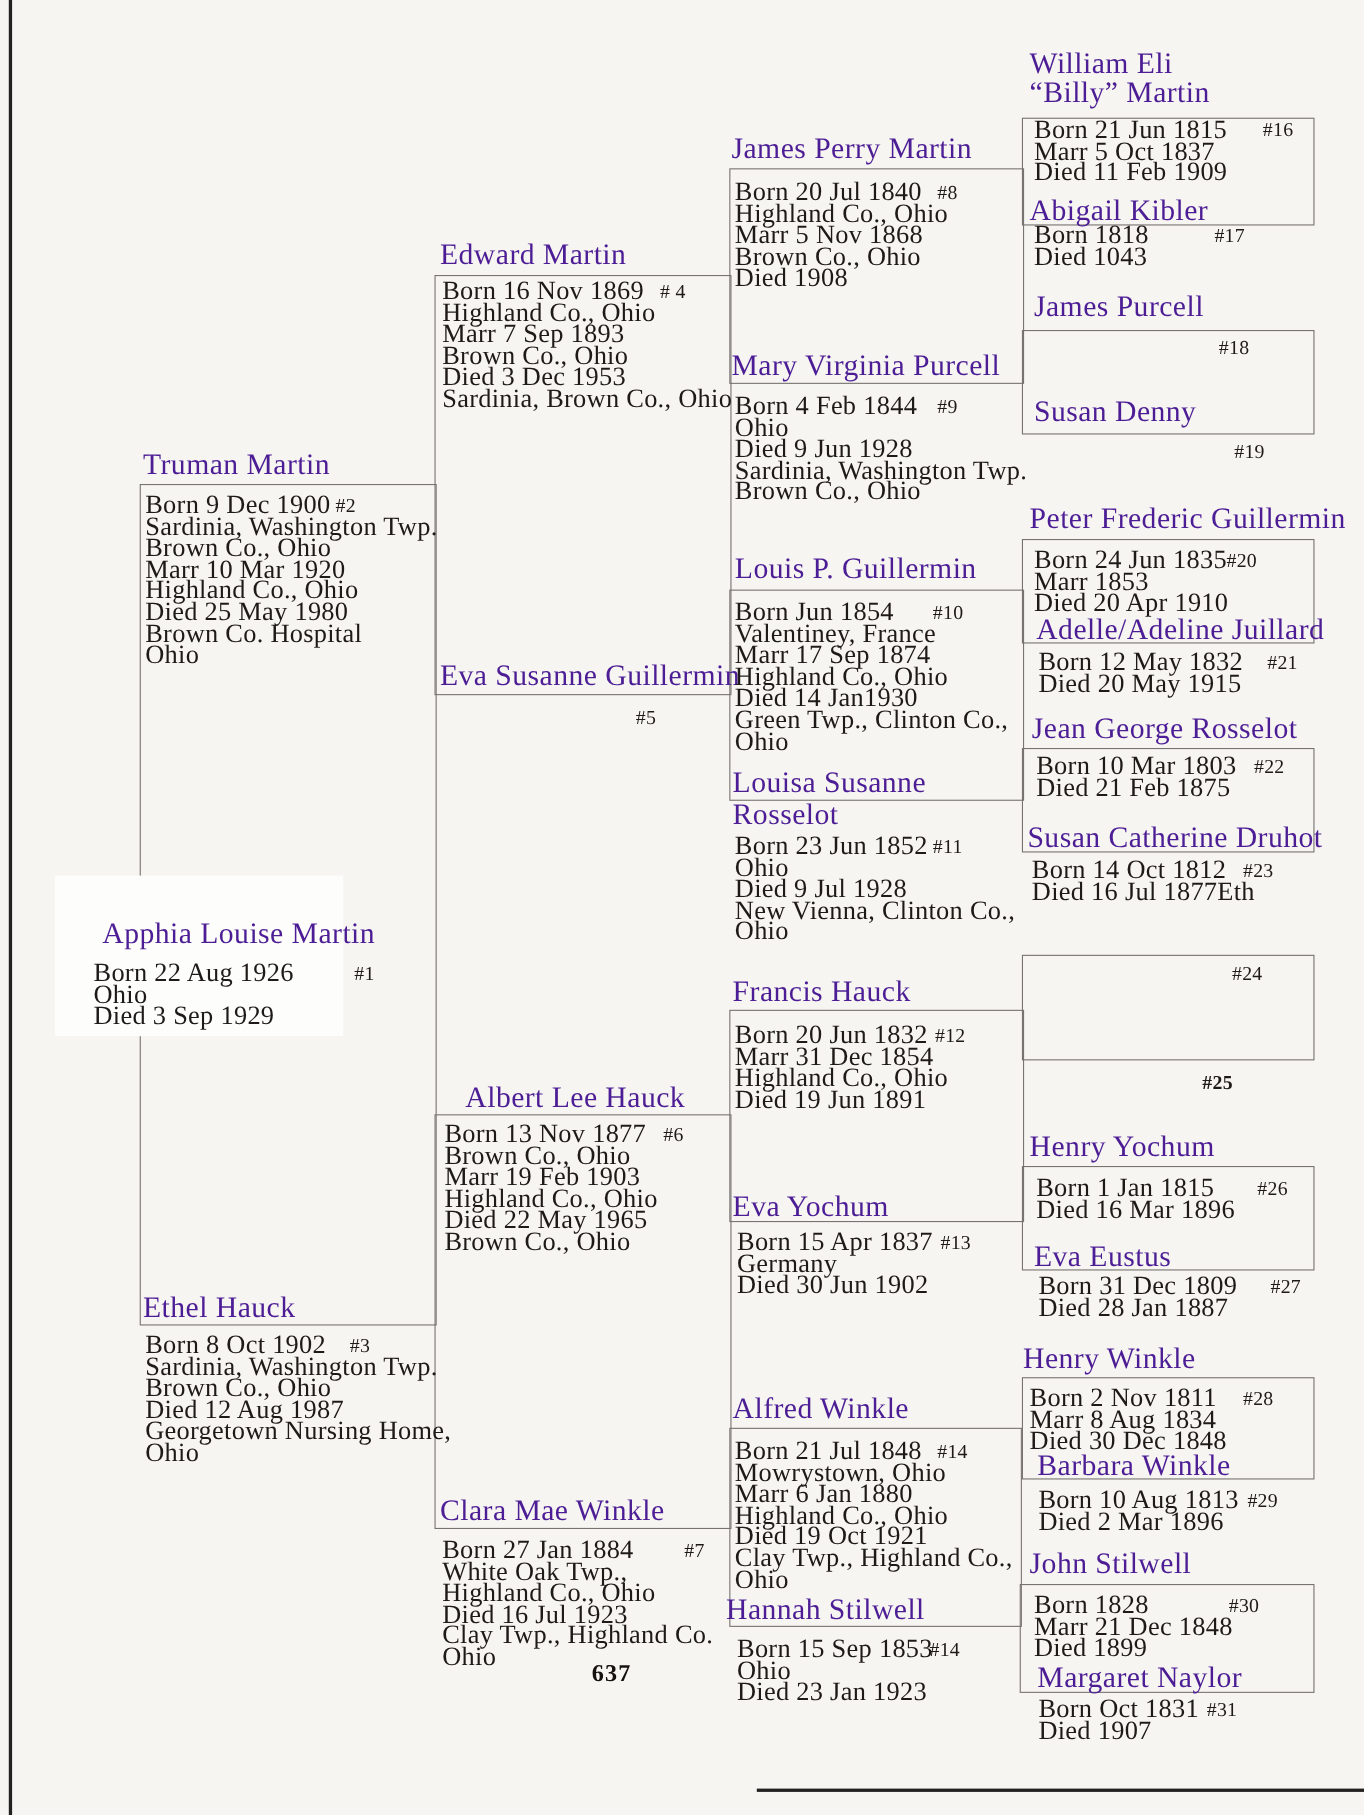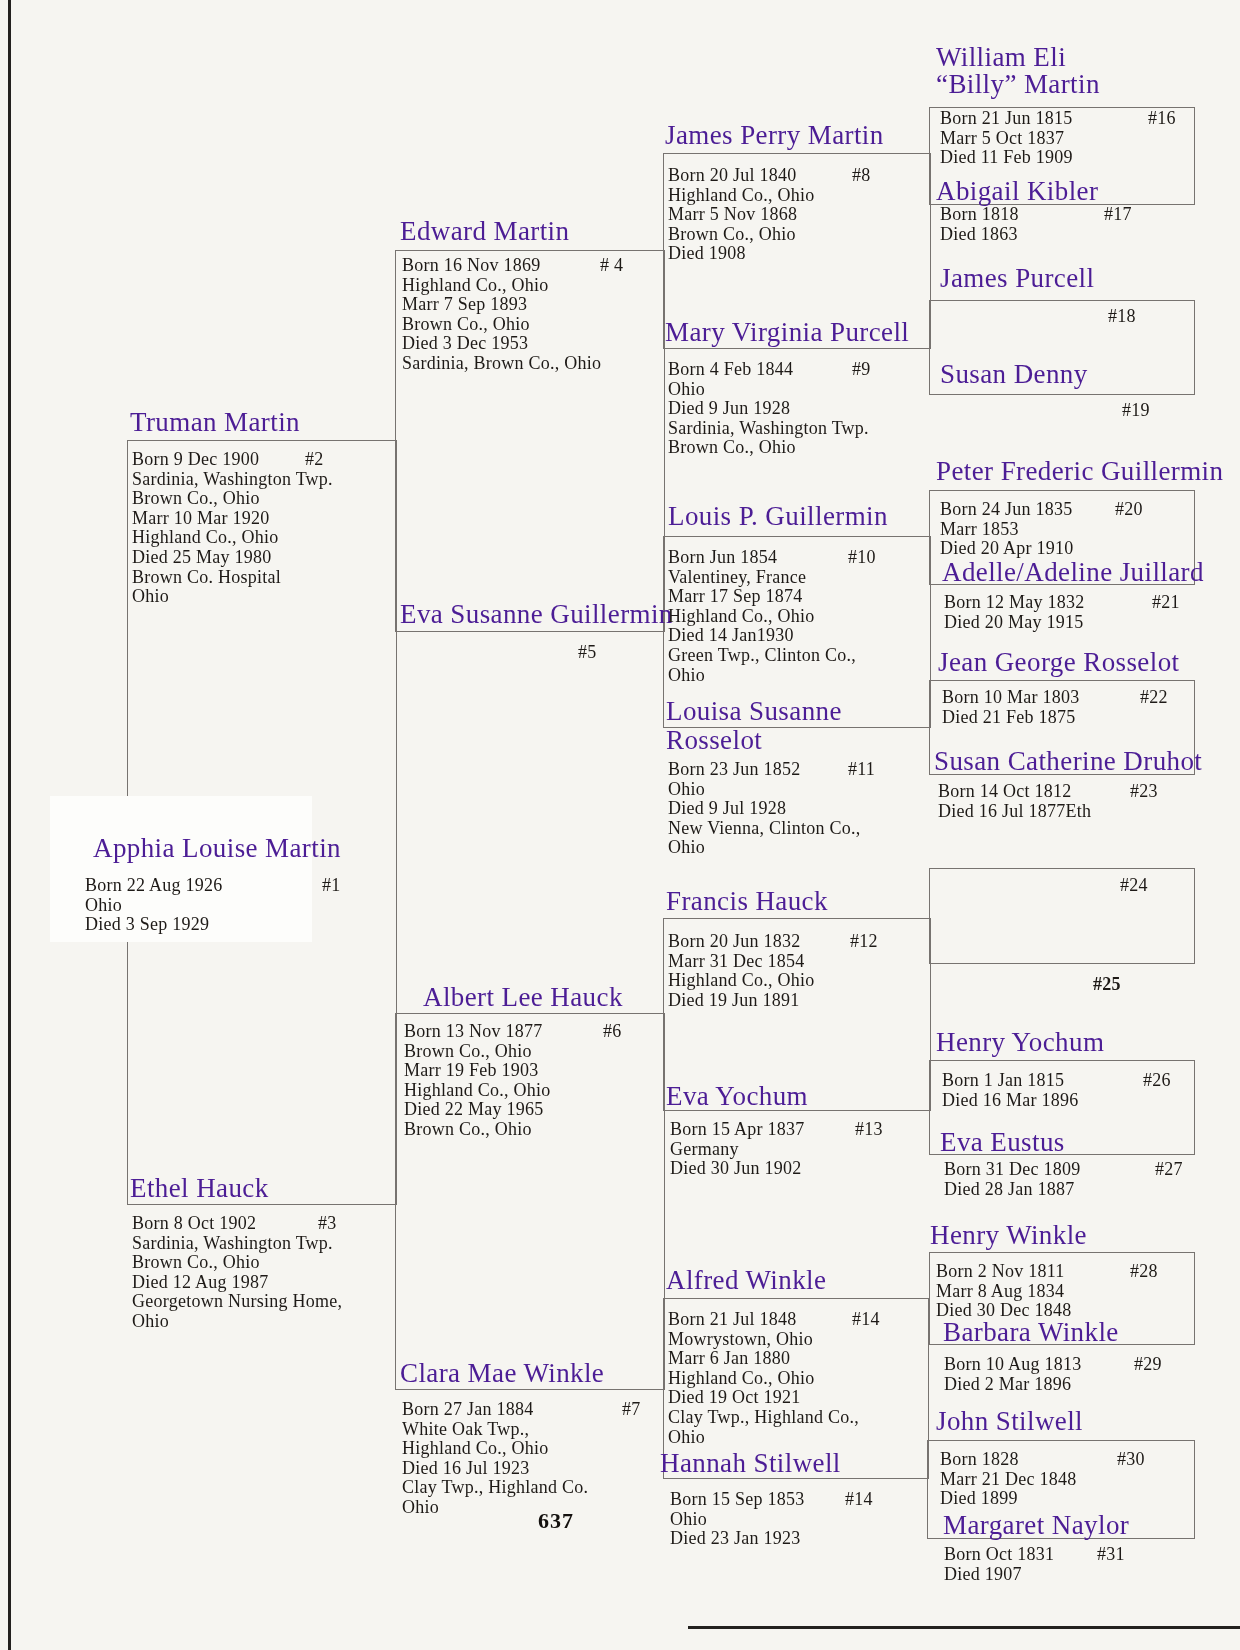--- a/index.html
+++ b/index.html
@@ -8,21 +8,21 @@
     position:relative;width:1240px;height:1650px;margin:0 auto;
     background:#f6f5f1;overflow:hidden;
     font-family:"Liberation Serif","DejaVu Serif",serif;
     color:#1b1816;
   }
   .nm{
     position:absolute;font-size:27px;font-weight:normal;line-height:25px;
     letter-spacing:.4px;white-space:nowrap;color:#4c1d95;
   }
   .dt{
-    position:absolute;font-size:18px;line-height:19.6px;
+    position:absolute;font-size:24px;line-height:19.6px;
     letter-spacing:.25px;white-space:nowrap;color:#1e1a17;
   }
   .num{
     position:absolute;font-size:18px;line-height:19.6px;
     letter-spacing:.25px;white-space:nowrap;color:#1e1a17;
   }
   .num.bold{font-weight:bold;}
   .bx{position:absolute;border:1.6px solid #777370;}
   .patch{position:absolute;background:#fdfdfb;}
   .edge{position:absolute;background:#23211f;}
@@ -210,21 +210,21 @@
   <div class="dt" style="left:940px;top:109px">
     <div>Born 21 Jun 1815</div>
     <div>Marr 5 Oct 1837</div>
     <div>Died 11 Feb 1909</div>
   </div>
   <span class="num" style="left:1148px;top:109px">#16</span>
 
   <div class="nm" style="left:936px;top:179px">Abigail Kibler</div>
   <div class="dt" style="left:940px;top:205px">
     <div>Born 1818</div>
-    <div>Died 1863</div>
+    <div>Died 1043</div>
   </div>
   <span class="num" style="left:1104px;top:205px">#17</span>
 
   <div class="nm" style="left:940px;top:266px">James Purcell</div>
   <span class="num" style="left:1108px;top:307px">#18</span>
 
   <div class="nm" style="left:940px;top:362px">Susan Denny</div>
   <span class="num" style="left:1122px;top:401px">#19</span>
 
   <div class="nm" style="left:936px;top:459px">Peter Frederic Guillermin</div>

